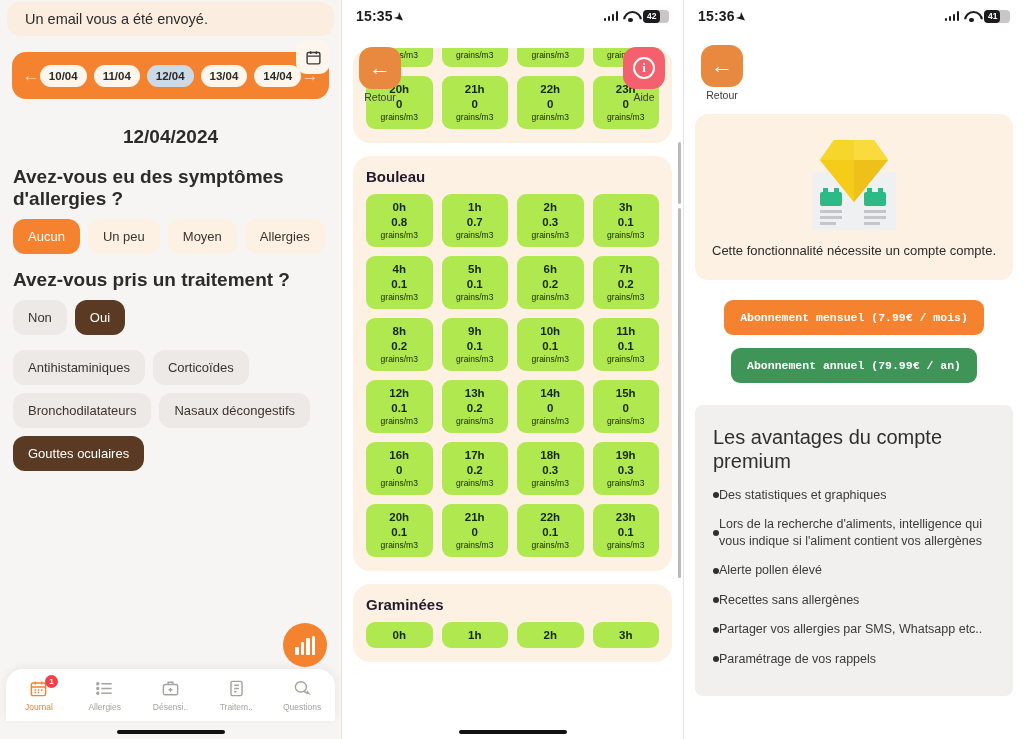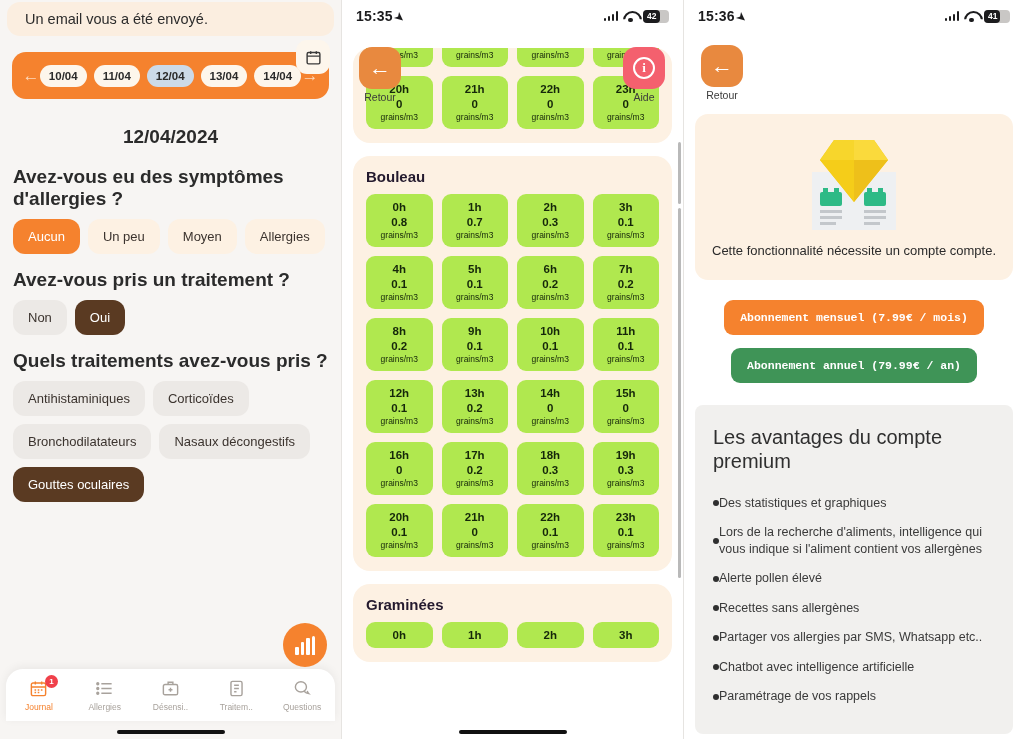--- a/index.html
+++ b/index.html
@@ -154,21 +154,21 @@
   .btn {
     display:inline-block; border-radius:9px; padding:11px 16px;
     font-size:11.5px; font-weight:700; color:#fff;
   }
   .btn.orange { background:#f5822e; }
   .btn.green { background:#3f9457; }
   .adv {
     margin:22px 11px 0; background:#f1f0ee; border-radius:8px;
     padding:20px 18px 16px;
   }
-  .adv h2 { font-size:20px; font-weight:400; color:#2f2f2f; line-height:1.2; margin-bottom:22px; }
+  .adv h2 { font-size:20px; font-weight:400; color:#2f2f2f; line-height:1.2; margin-bottom:14px; }
   .adv li { display:flex; gap:0; align-items:center; margin-bottom:13px; }
   .adv li .dot { width:6px; height:6px; border-radius:50%; background:#2f2f2f; flex:none; }
   .adv li .txt { font-size:12.5px; color:#3a3a3a; line-height:1.32; }
   ul { list-style:none; }
 </style>
 </head>
 <body>
 
 <div class="screens">
 
@@ -229,21 +229,20 @@
 
       <div class="blk">
         <div class="q">Avez-vous pris un traitement ?</div>
         <div class="opts">
           <div class="opt">Non</div>
           <div class="opt sel-brown">Oui</div>
         </div>
       </div>
 
       <div class="blk">
-        <div class="q">Quels traitements avez-vous pris ?</div>
         <div class="opts">
           <div class="opt">Antihistaminiques</div>
           <div class="opt">Corticoïdes</div>
           <div class="opt">Bronchodilatateurs</div>
           <div class="opt">Nasaux décongestifs</div>
           <div class="opt sel-brown">Gouttes oculaires</div>
         </div>
       </div>
     </div>
 
@@ -598,23 +597,19 @@
           <li>
             <span class="dot"></span>
             <span class="txt">Recettes sans allergènes</span>
           </li>
           <li>
             <span class="dot"></span>
             <span class="txt">Partager vos allergies par SMS, Whatsapp etc..</span>
           </li>
           <li>
             <span class="dot"></span>
-            <span class="txt">Chatbot avec intelligence artificielle</span>
-          </li>
-          <li>
-            <span class="dot"></span>
             <span class="txt">Paramétrage de vos rappels</span>
           </li>
         </ul>
     </div>
   </div>
 
 </div>
 
 </body></html>

